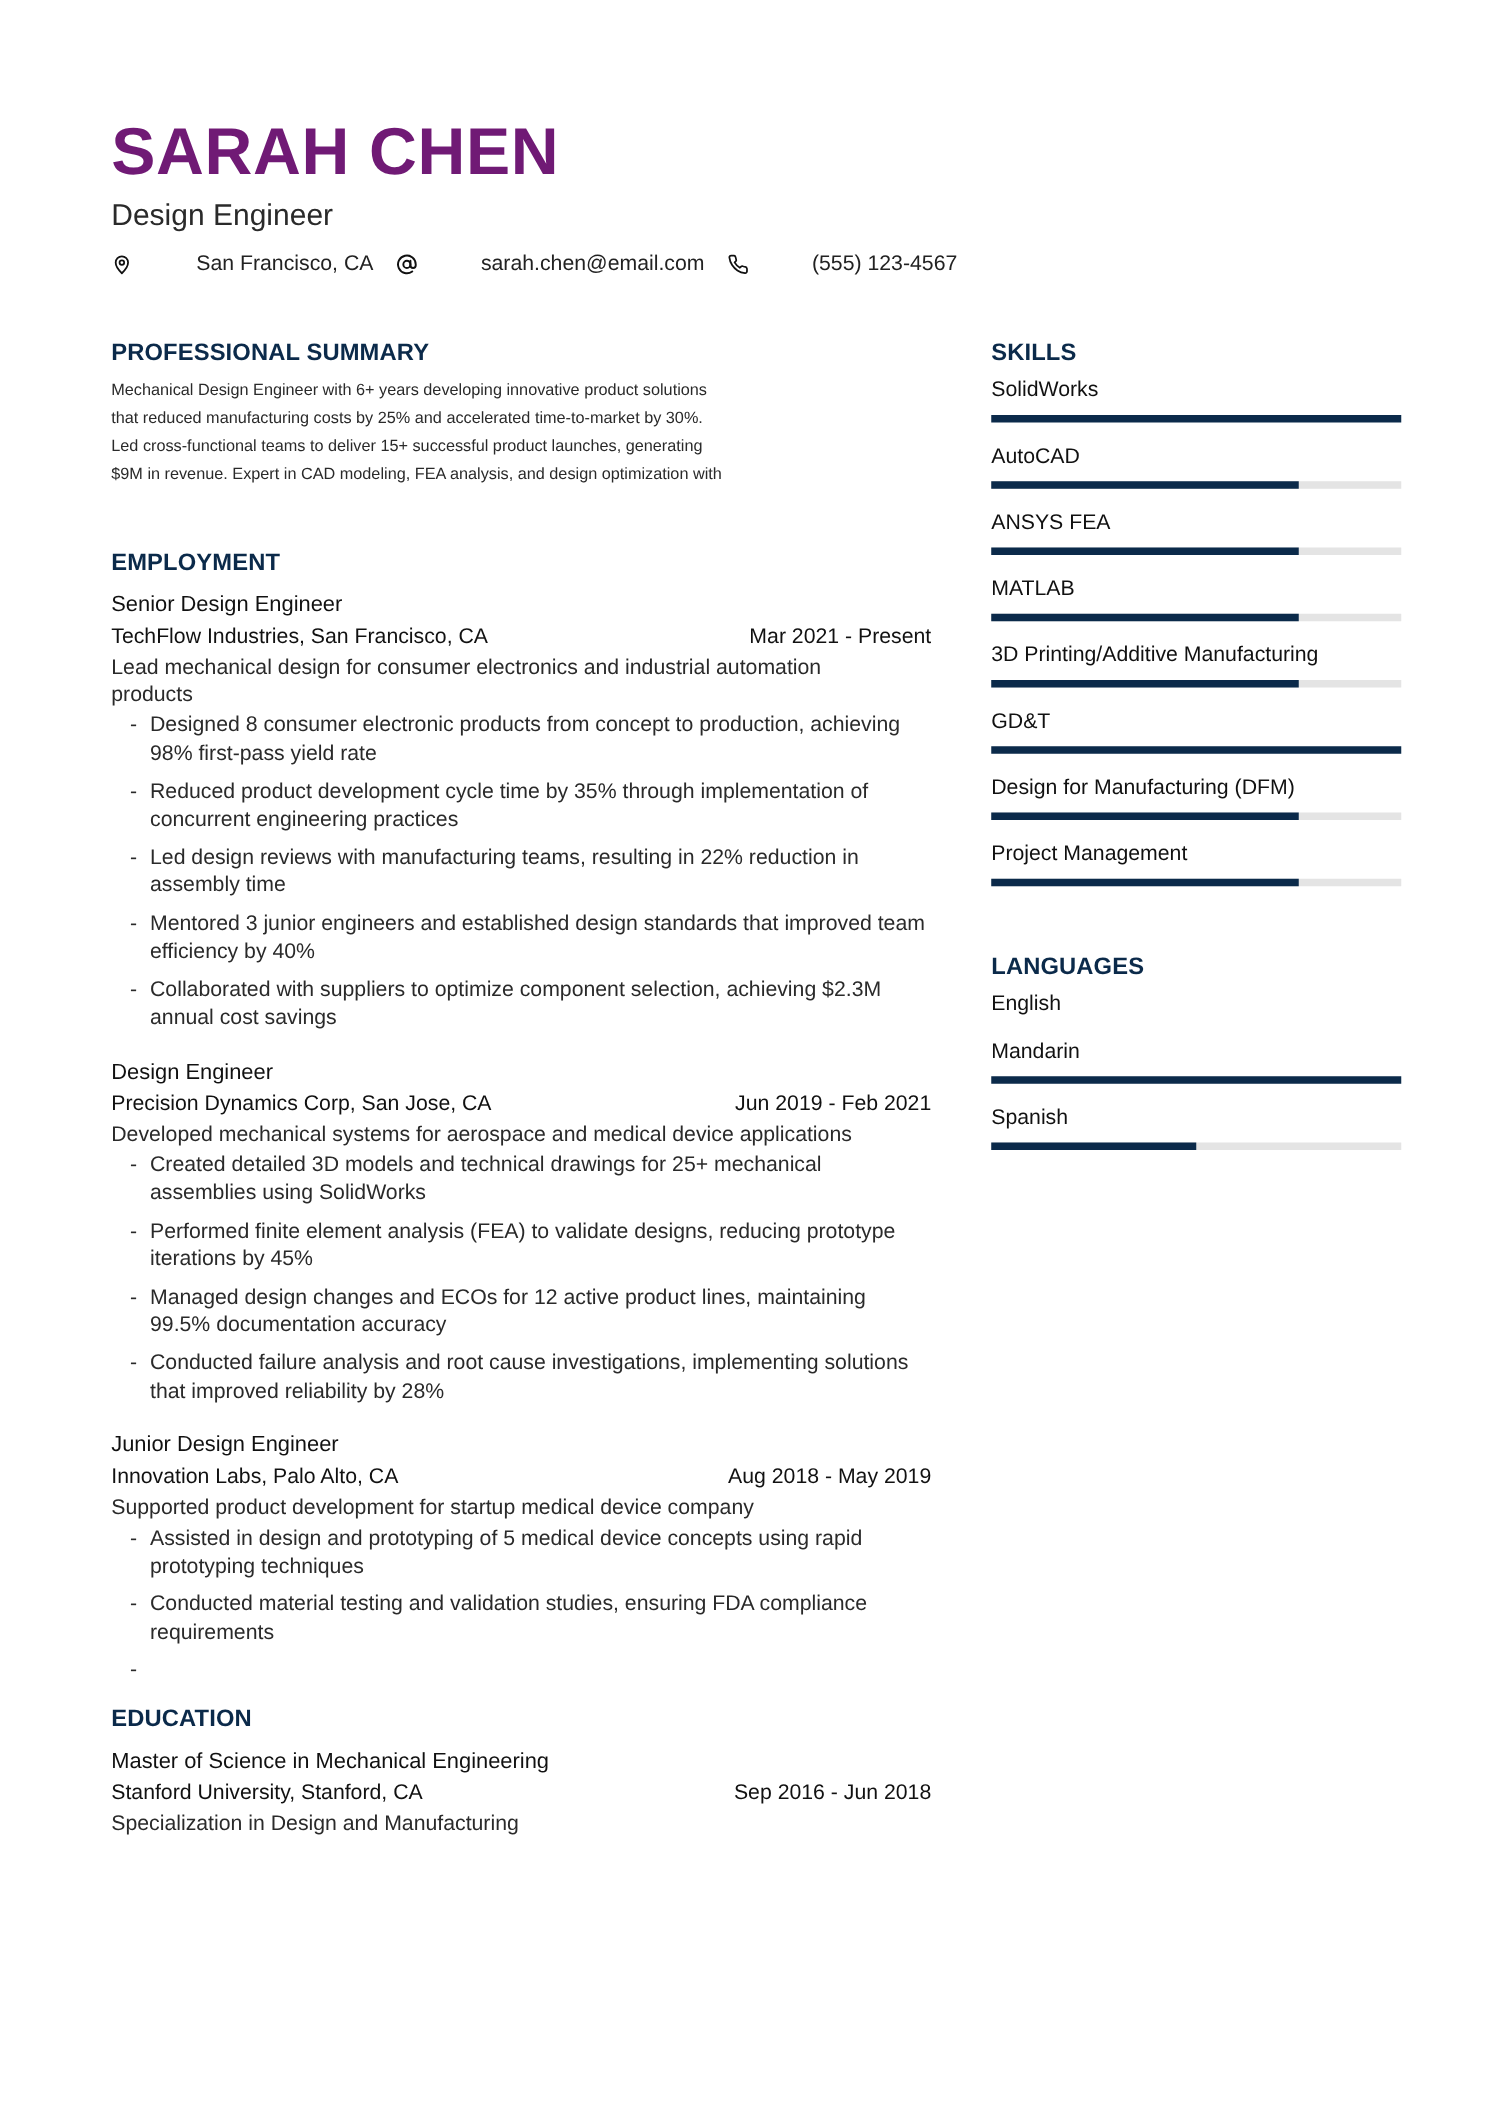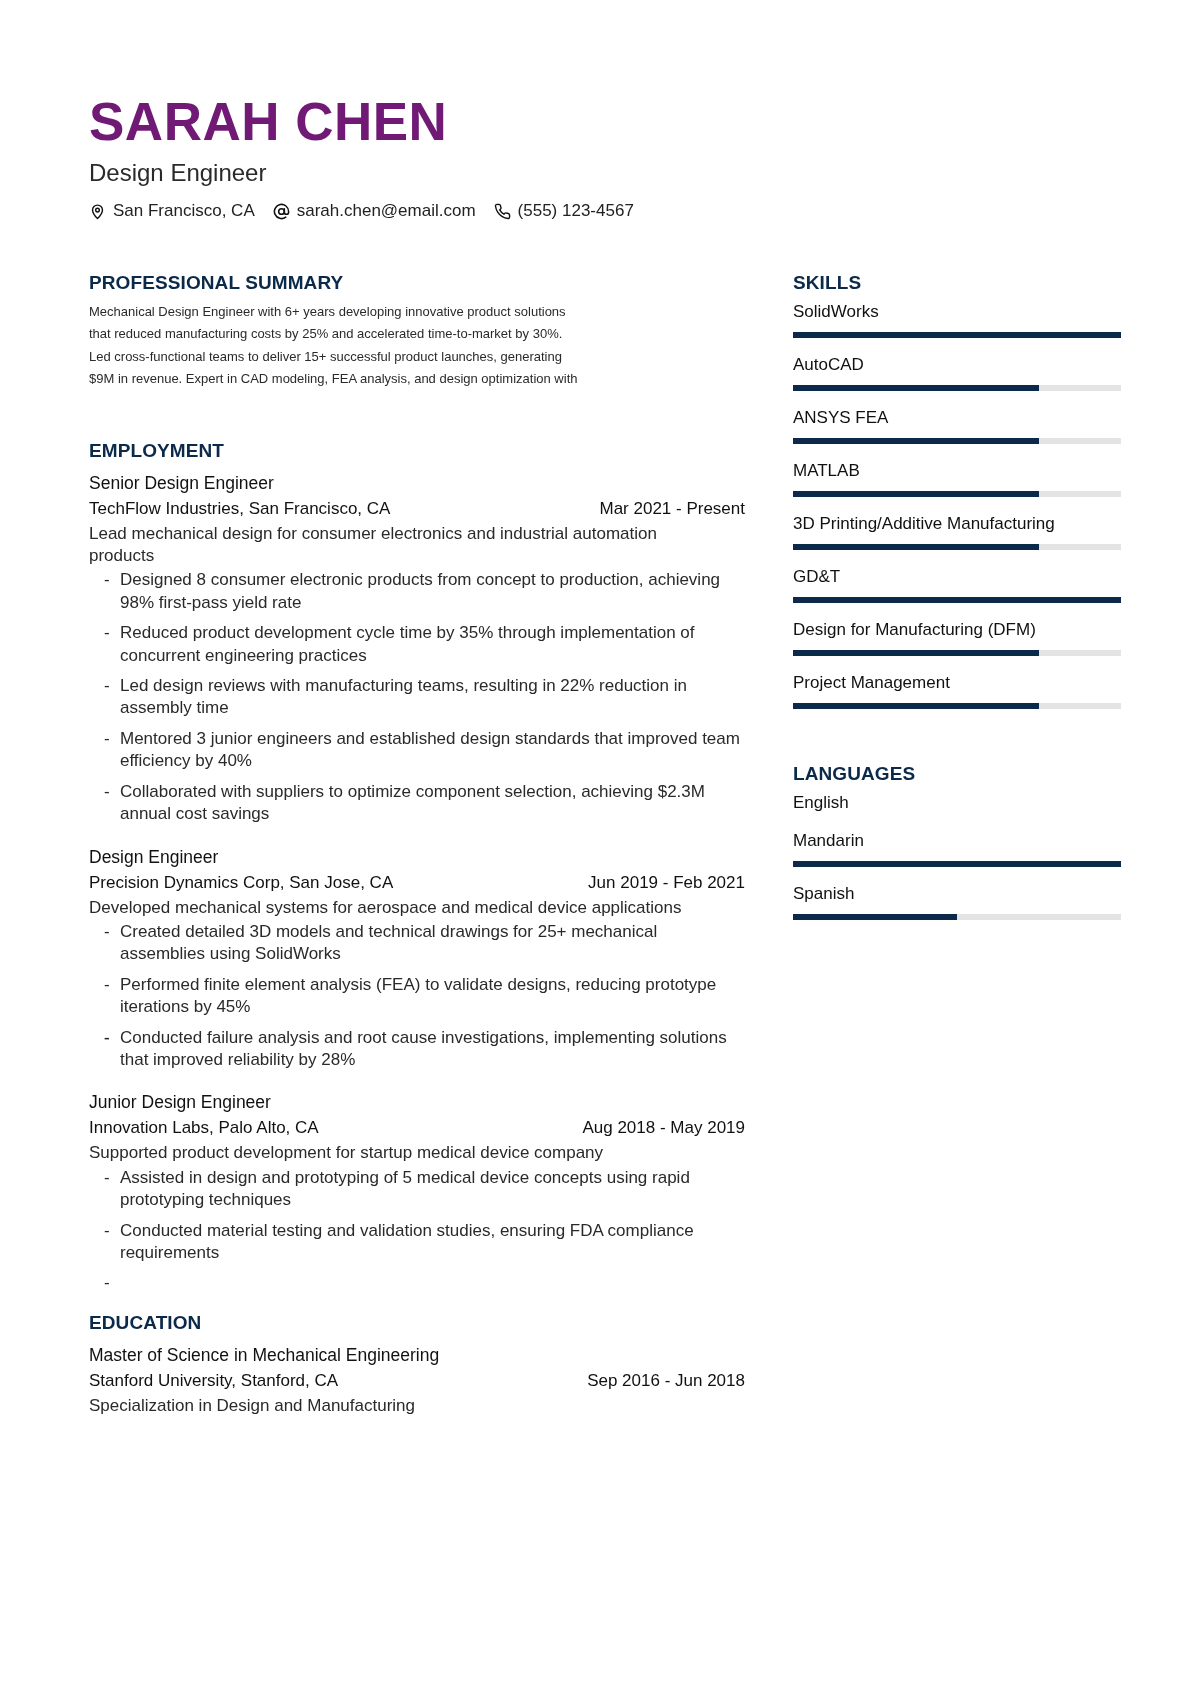--- a/index.html
+++ b/index.html
@@ -3,21 +3,21 @@
 <meta charset="utf-8">
 <style>
   * { box-sizing: border-box; margin: 0; padding: 0; }
   html, body { width: 1200px; height: 1697px; background: #ffffff; overflow: hidden; }
   body { font-family: "Liberation Sans", sans-serif; color: #1a1a1a; position: relative; }
   .page { position: absolute; left: 0; top: 0; width: 1200px; height: 1697px; }
 
   .name { position: absolute; left: 89px; top: 92px; font-size: 53px; font-weight: 700; letter-spacing: 0.5px; color: #701a75; line-height: 60px; }
   .job-title { position: absolute; left: 89px; top: 158px; font-size: 24px; color: #2a2a2a; line-height: 30px; }
   .contact { position: absolute; left: 89px; top: 199px; display: flex; align-items: center; font-size: 17px; color: #222; line-height: 24px; }
-  .contact-item { display: flex; align-items: center; margin-right: 18px; }
+  .contact-item { display: flex; align-items: center; margin-right: 18px; gap: 44px; }
   .contact-item svg { width: 17px; height: 17px; margin-right: 7px; }
 
   .left { position: absolute; left: 89px; top: 270px; width: 656px; }
   .right { position: absolute; left: 793px; top: 270px; width: 328px; }
 
   .section-title { font-size: 19px; font-weight: 700; color: #0b2a4a; line-height: 26px; letter-spacing: 0.1px; }
   .body-text { font-size: 13px; line-height: 22.4px; color: #2a2a2a; }
 
   .summary { margin-top: 5px; }
   .sec-gap { margin-top: 38px; }
@@ -107,21 +107,21 @@
       <div class="job">
         <div class="job-role">Design Engineer</div>
         <div class="job-meta">
           <span>Precision Dynamics Corp, San Jose, CA</span>
           <span>Jun 2019 - Feb 2021</span>
         </div>
         <div class="job-desc">Developed mechanical systems for aerospace and medical device applications</div>
         <ul class="bullets">
           <li><span class="dash">-</span><span>Created detailed 3D models and technical drawings for 25+ mechanical assemblies using SolidWorks</span></li>
           <li><span class="dash">-</span><span>Performed finite element analysis (FEA) to validate designs, reducing prototype iterations by 45%</span></li>
-          <li><span class="dash">-</span></li>
+          <li><span class="dash">-</span><span>Managed design changes and ECOs for 12 active product lines, maintaining 99.5% documentation accuracy</span></li>
           <li><span class="dash">-</span><span>Conducted failure analysis and root cause investigations, implementing solutions that improved reliability by 28%</span></li>
         </ul>
       </div>
 
       <div class="job">
         <div class="job-role">Junior Design Engineer</div>
         <div class="job-meta">
           <span>Innovation Labs, Palo Alto, CA</span>
           <span>Aug 2018 - May 2019</span>
         </div>

